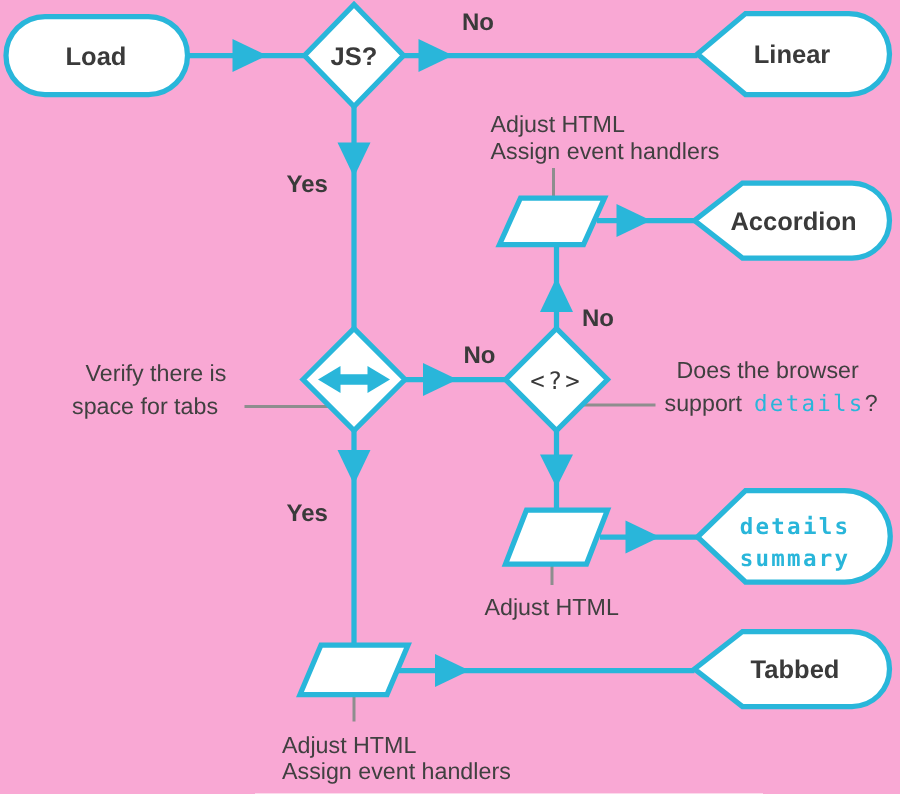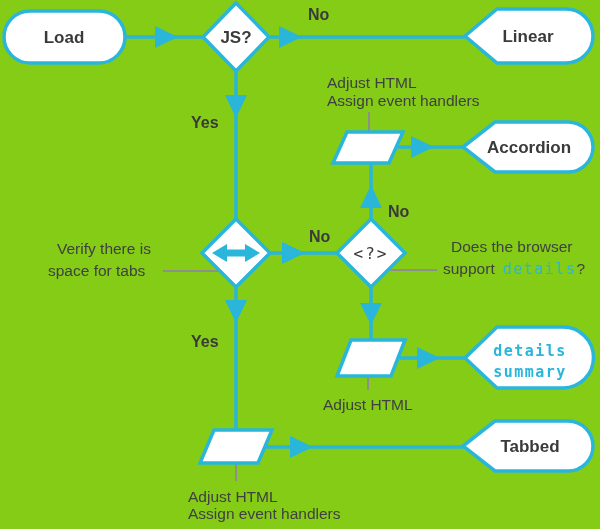--- a/index.html
+++ b/index.html
@@ -5,21 +5,21 @@
   :root {
     --accent: #29b6da;
     --ink: #3a3a3a;
     --leader: #8e8e8e;
   }
   html, body { margin: 0; padding: 0; background: #ffffff; }
   .canvas {
     position: relative;
     width: 600px;
     height: 529px;
-    background: #84cc16;
+    background: #f9a8d4;
     font-family: "Liberation Sans", sans-serif;
   }
   svg { display: block; }
   .shape   { fill: #ffffff; stroke: var(--accent); stroke-width: 3.5px; }
   .flow    { stroke: var(--accent); stroke-width: 3.5px; fill: none; }
   .arrow   { fill: var(--accent); stroke: none; }
   .glyph   { fill: var(--accent); stroke: none; }
   .leader  { stroke: var(--leader); stroke-width: 2px; fill: none; }
   .node-label  { font: bold 17px "Liberation Sans", sans-serif; fill: var(--ink); text-anchor: middle; }
   .edge-label  { font: bold 16px "Liberation Sans", sans-serif; fill: var(--ink); }

